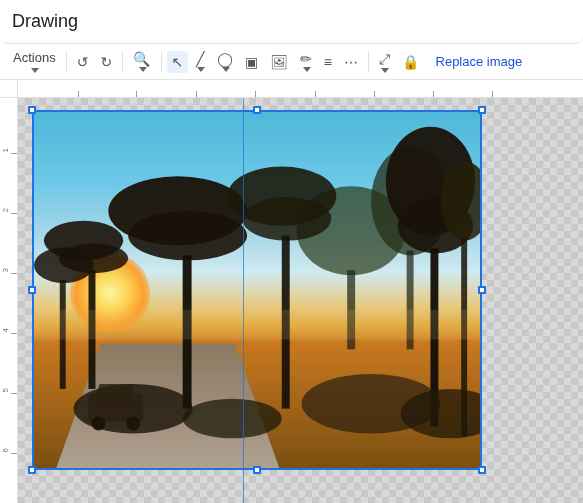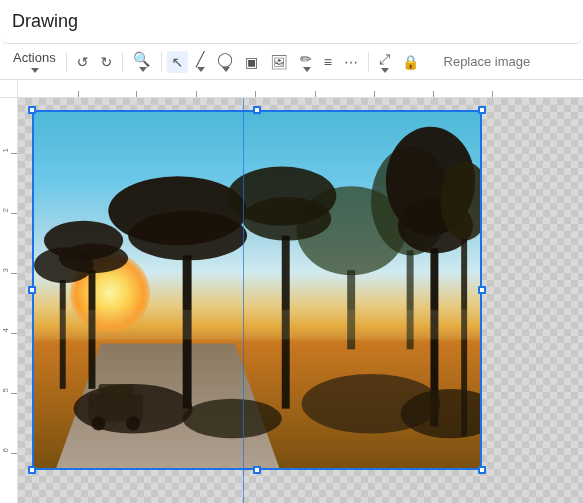--- a/index.html
+++ b/index.html
@@ -84,22 +84,22 @@
       display: inline-block;
       width: 0;
       height: 0;
       border-left: 4px solid transparent;
       border-right: 4px solid transparent;
       border-top: 5px solid #666;
       margin-left: 2px;
     }
     .replace-label {
       font-size: 13px;
-      color: #737373;
-      margin-left: 12px;
+      color: #1d4ed8;
+      margin-left: 4px;
     }
 
     
     #ruler-top {
       height: 18px;
       background: #fff;
       border-bottom: 1px solid #e0e0e0;
       position: relative;
       overflow: hidden;
       display: flex;

